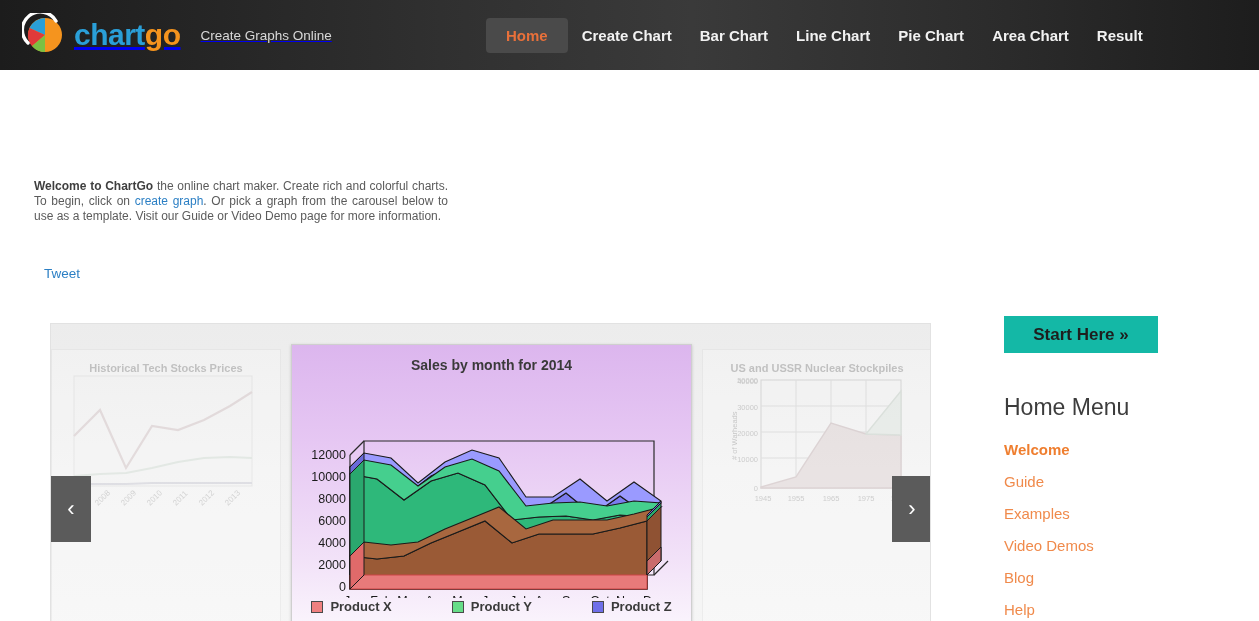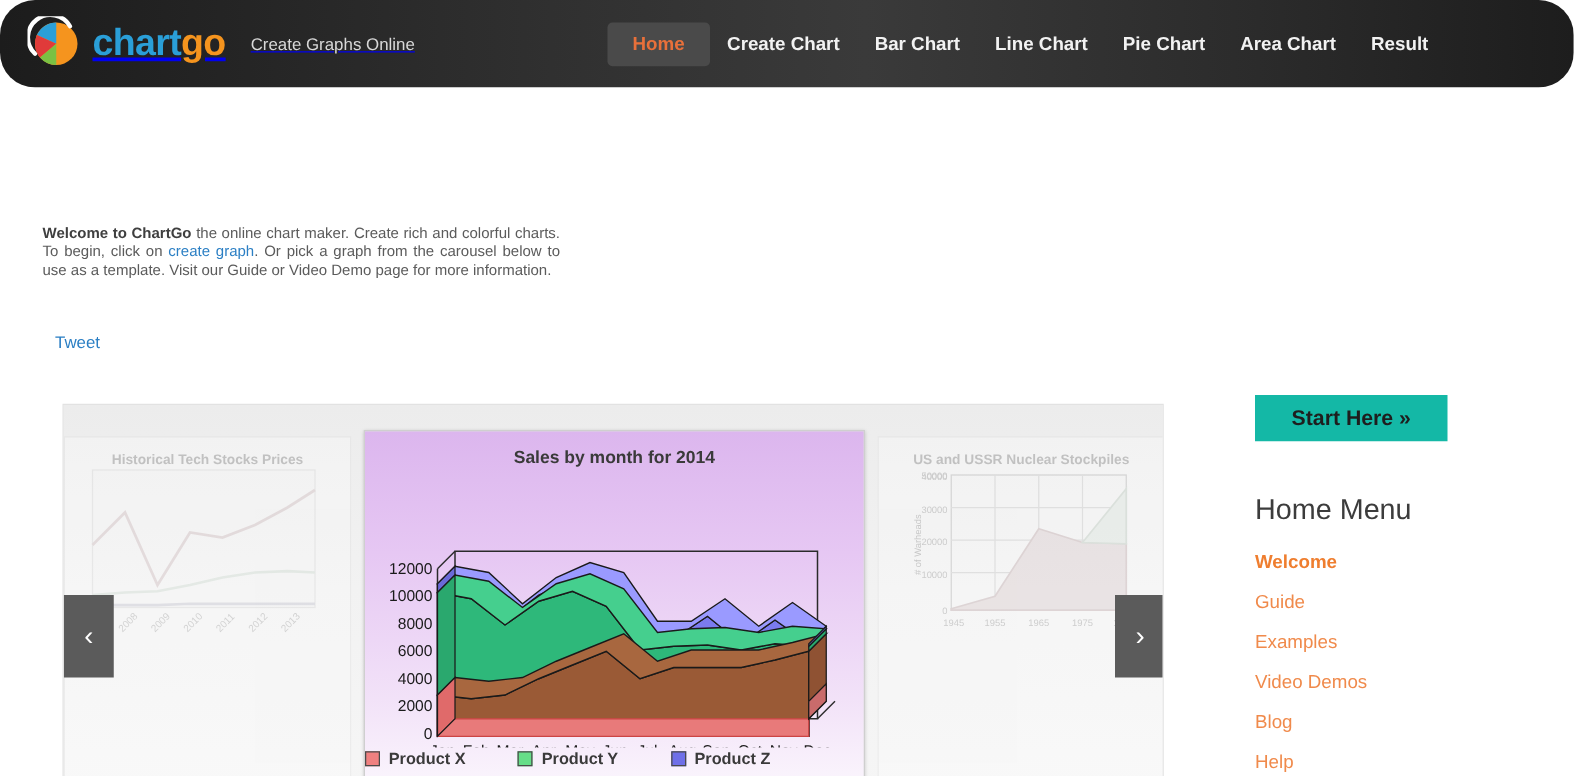--- a/index.html
+++ b/index.html
@@ -10,21 +10,21 @@
     overflow: hidden;
     background: #ffffff;
     font-family: "Liberation Sans", sans-serif;
   }
 
   
   .header {
     position: relative;
     width: 1259px; height: 70px;
     background: linear-gradient(to right,#1c1c1c 0%,#303030 35%,#3a3a3a 55%,#2b2b2b 80%,#1d1d1d 100%);
-    display: flex; align-items: center; border-radius: 28px;
+    display: flex; align-items: center;
   }
   .logo-wrap {
     display: flex; align-items: center;
     margin-left: 22px;
   }
   .logo-mark {
     position: relative;
     width: 46px; height: 44px;
     flex: 0 0 auto;
     margin-right: 4px;
@@ -135,21 +135,21 @@
     overflow: hidden;
   }
   .chart-title {
     position: absolute; top: 12px; left: 0; right: 0;
     text-align: center;
     font-size: 14px; font-weight: bold; color: #3a3a3a;
   }
   .chart-svg { position: absolute; top: 38px; left: 0; }
   .chart-legend {
     position: absolute; top: 254px; left: 0; right: 0;
-    display: flex; gap: 42px;
+    display: flex; justify-content: center; gap: 60px;
     font-size: 13px; font-weight: bold; color: #3a3a3a;
   }
   .chart-legend .li { display: flex; align-items: center; gap: 7px; }
   .lsw { width: 12px; height: 12px; border: 1px solid #4a4a4a; display:inline-block; }
 
   .arrow {
     position: absolute;
     top: 152px;
     width: 40px; height: 66px;
     background: #5b5b5b;

